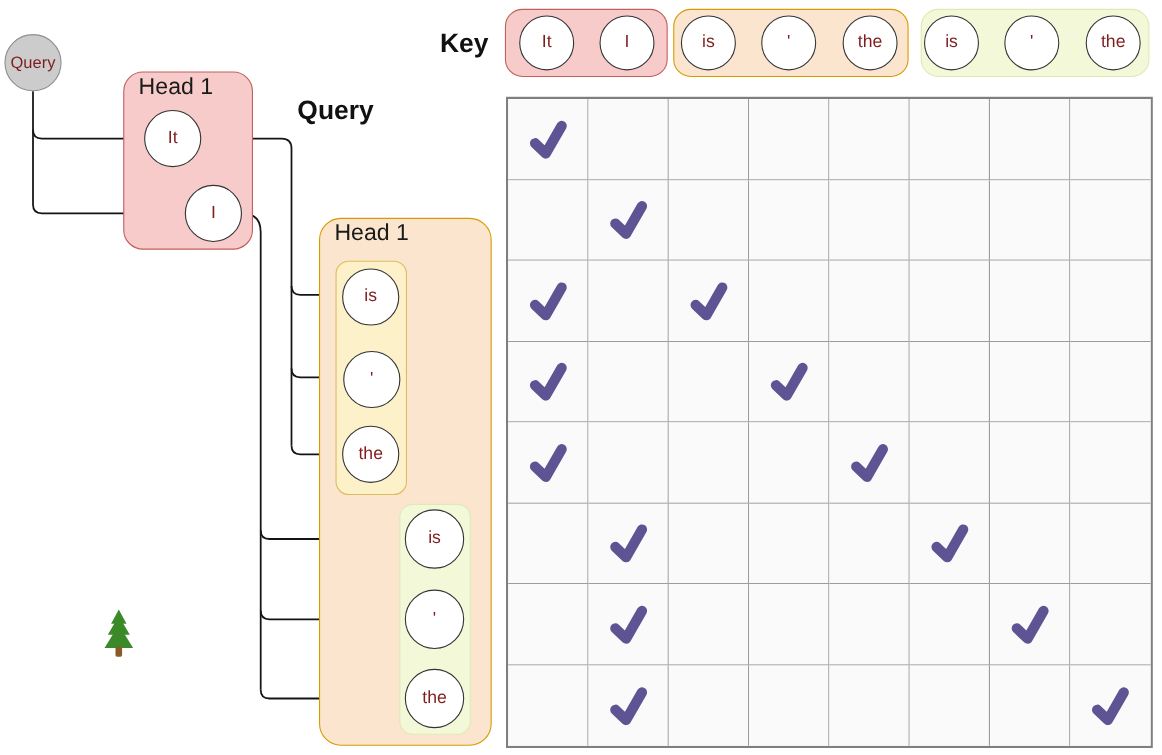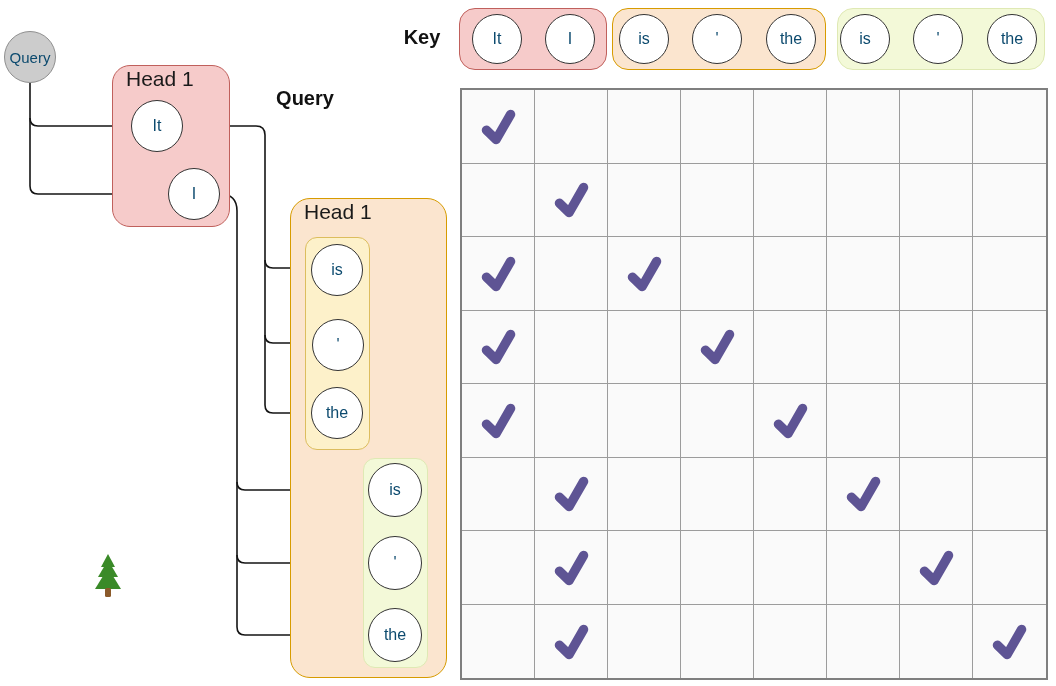--- a/index.html
+++ b/index.html
@@ -12,25 +12,25 @@
   .gbox{position:absolute;box-sizing:border-box;z-index:2;}
   .gbox.pink  {background:#f6cbca;border:1.6px solid #c0605c;border-radius:18px;}
   .gbox.orange{background:#fbe5cf;border:1.6px solid #d79b00;border-radius:20px;}
   .gbox.yellow{background:#fdf1ca;border:1.6px solid #dcbd5e;border-radius:12px;}
   .gbox.green {background:#f3f9d8;border:1.6px solid #dfe9b4;border-radius:12px;}
   .gbox-label{position:absolute;left:13px;top:1px;font-size:21px;color:#1a1a1a;white-space:nowrap;}
 
   
   .node{position:absolute;box-sizing:border-box;background:#ffffff;border:1.6px solid #333;
         border-radius:50%;display:flex;align-items:center;justify-content:center;
-        font-size:16px;color:#0c4a6e;z-index:3;}
+        font-size:16px;color:#7f1d1d;z-index:3;}
   .node.root{background:#cccccc;border-color:#8f8f8f;font-size:15px;}
 
   .lbl{position:absolute;z-index:3;white-space:nowrap;}
-  .lbl.bold20{font-weight:bold;font-size:20px;}
+  .lbl.bold20{font-weight:bold;font-size:24px;}
   .treemask-label{font-weight:bold;font-size:30px;text-align:center;}
 
   
   .mask-grid{position:absolute;left:460px;top:88px;width:588px;height:592px;z-index:2;
              display:grid;grid-template-columns:repeat(8,1fr);grid-template-rows:repeat(8,1fr);
              border:2px solid #7f7f7f;box-sizing:border-box;background:#fafafa;}
   .mask-cell{background:#fafafa;border-right:1px solid #9c9c9c;border-bottom:1px solid #9c9c9c;
              display:flex;align-items:center;justify-content:center;}
   .mask-cell:nth-child(8n){border-right:none;}
   .mask-cell:nth-last-child(-n+8){border-bottom:none;}

